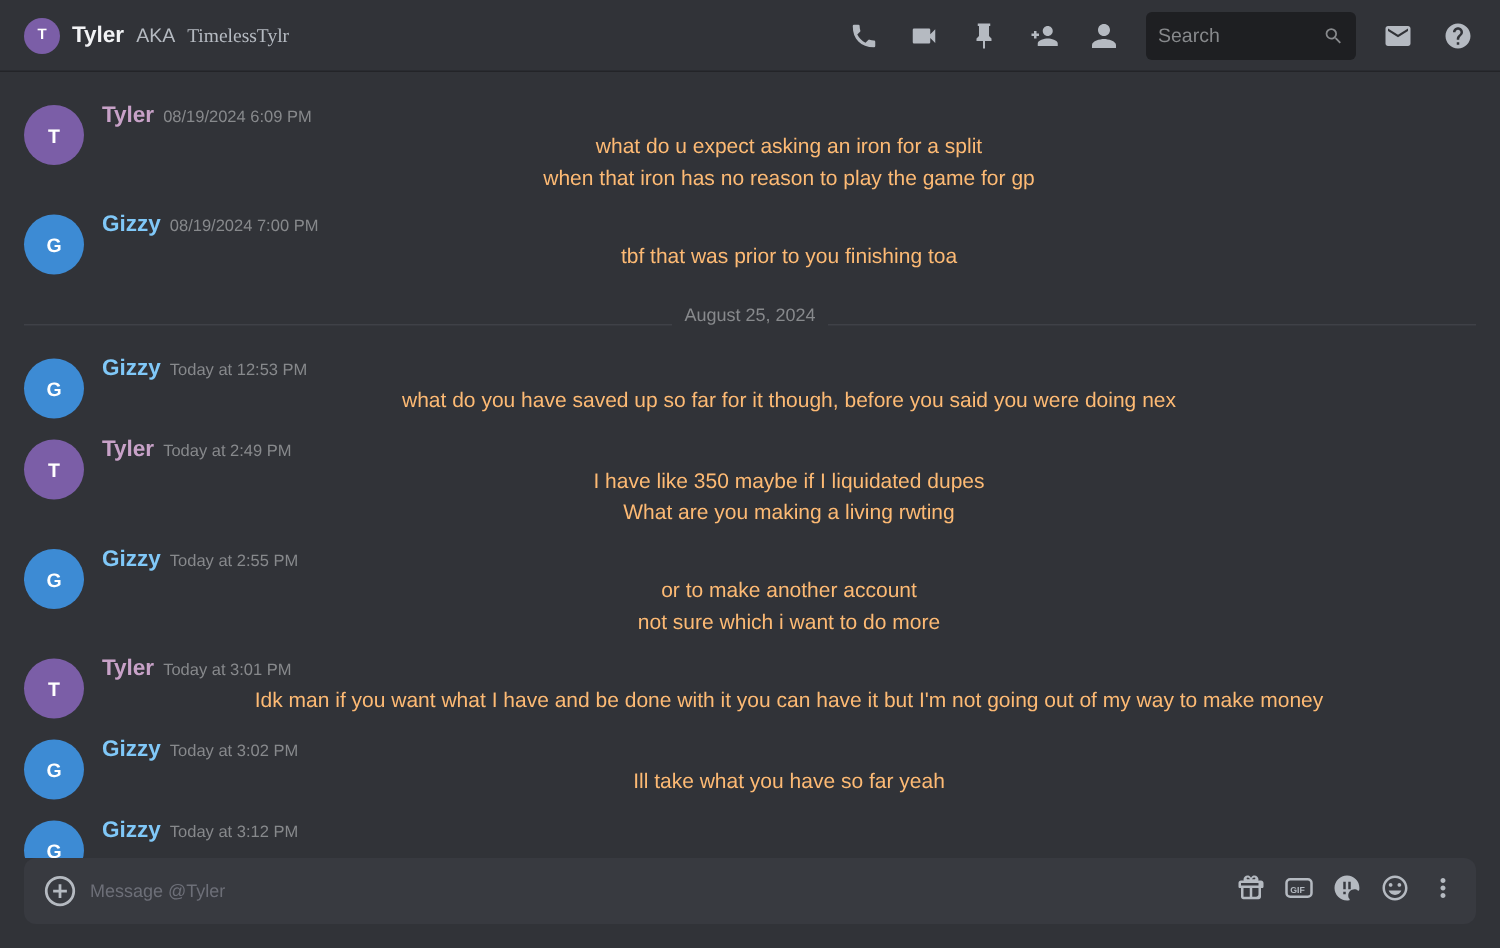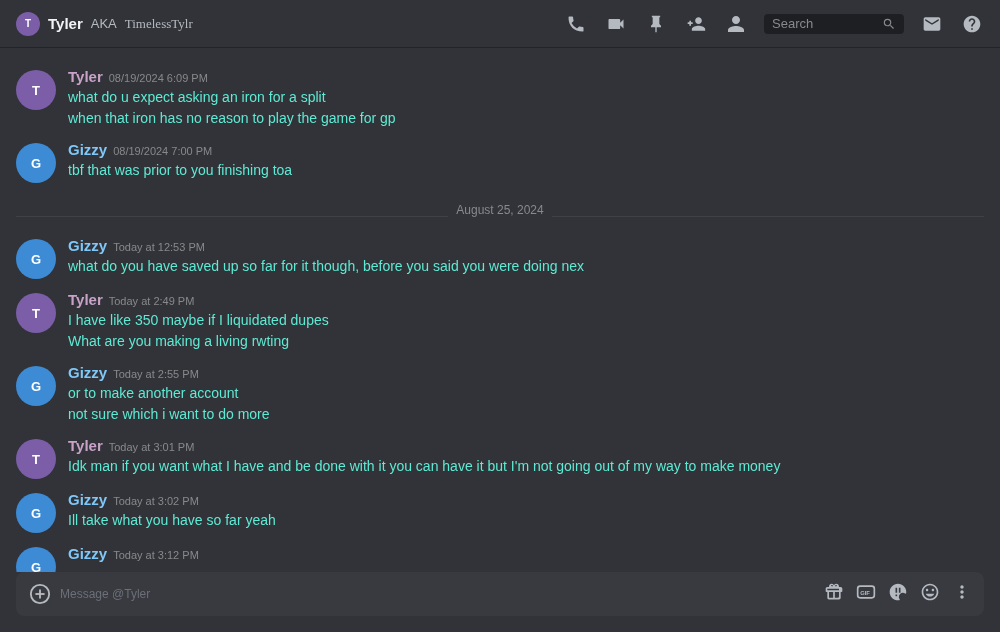--- a/index.html
+++ b/index.html
@@ -61,21 +61,21 @@
       height: 24px;
     }
     .search-bar {
       background: #1e1f22;
       border: none;
       border-radius: 4px;
       color: #b5bac1;
       font-size: 13px;
       padding: 4px 8px;
       width: 140px;
-      height: 20px;
+      height: 32px;
       display: flex;
       align-items: center;
       cursor: text;
       gap: 4px;
     }
     .search-bar span {
       flex: 1;
       color: #87898c;
       font-size: 13px;
     }
@@ -134,23 +134,24 @@
       cursor: pointer;
     }
     .message-author.tyler { color: #c8a2c8; }
     .message-author.gizzy { color: #80c8f8; }
     .message-timestamp {
       color: #87898c;
       font-size: 11px;
       font-weight: 400;
     }
     .message-text {
-      color: #5eead4;
+      color: #fdba74;
       font-size: 14px;
       line-height: 1.5;
+      text-align: center;
     }
 
     
     .bottom-bar {
       background: #383a40;
       border-radius: 8px;
       margin: 0 16px 16px 16px;
       padding: 0 12px;
       display: flex;
       align-items: center;

